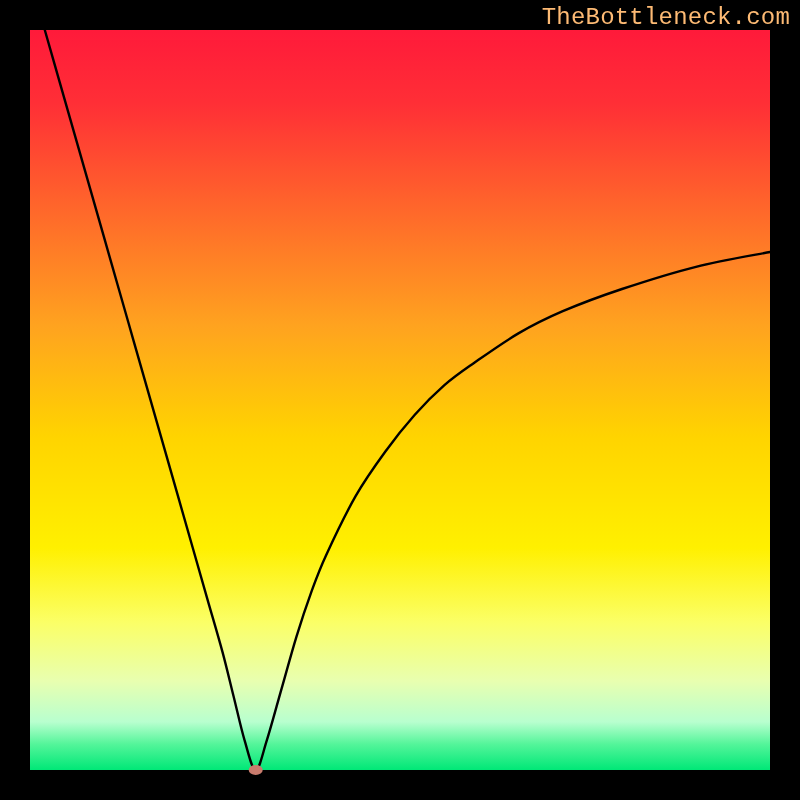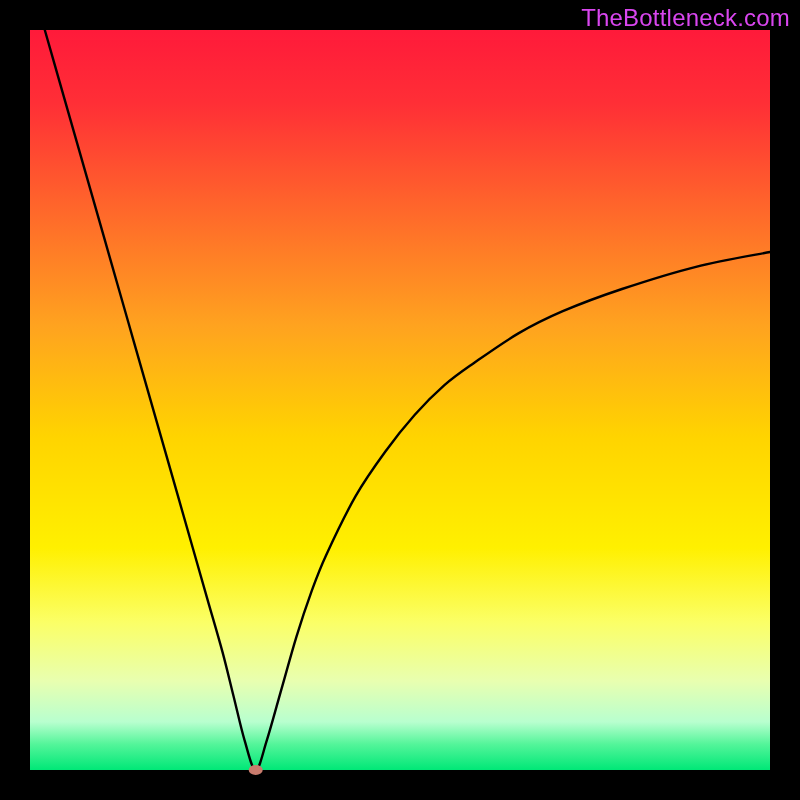--- a/index.html
+++ b/index.html
@@ -14,25 +14,26 @@
   .frame {
     position: relative;
     width: 800px;
     height: 800px;
     background: #000;
   }
   .watermark {
     position: absolute;
     top: 4px;
     right: 10px;
-    color: #d946ef;
+    color: #fdba74;
     font-size: 24px;
     font-weight: 500;
     z-index: 10;
     letter-spacing: 0.2px;
+    font-family: Liberation Mono, monospace;
   }
   svg.plot {
     position: absolute;
     left: 0;
     top: 0;
     width: 800px;
     height: 800px;
   }
 </style>
 </head>

